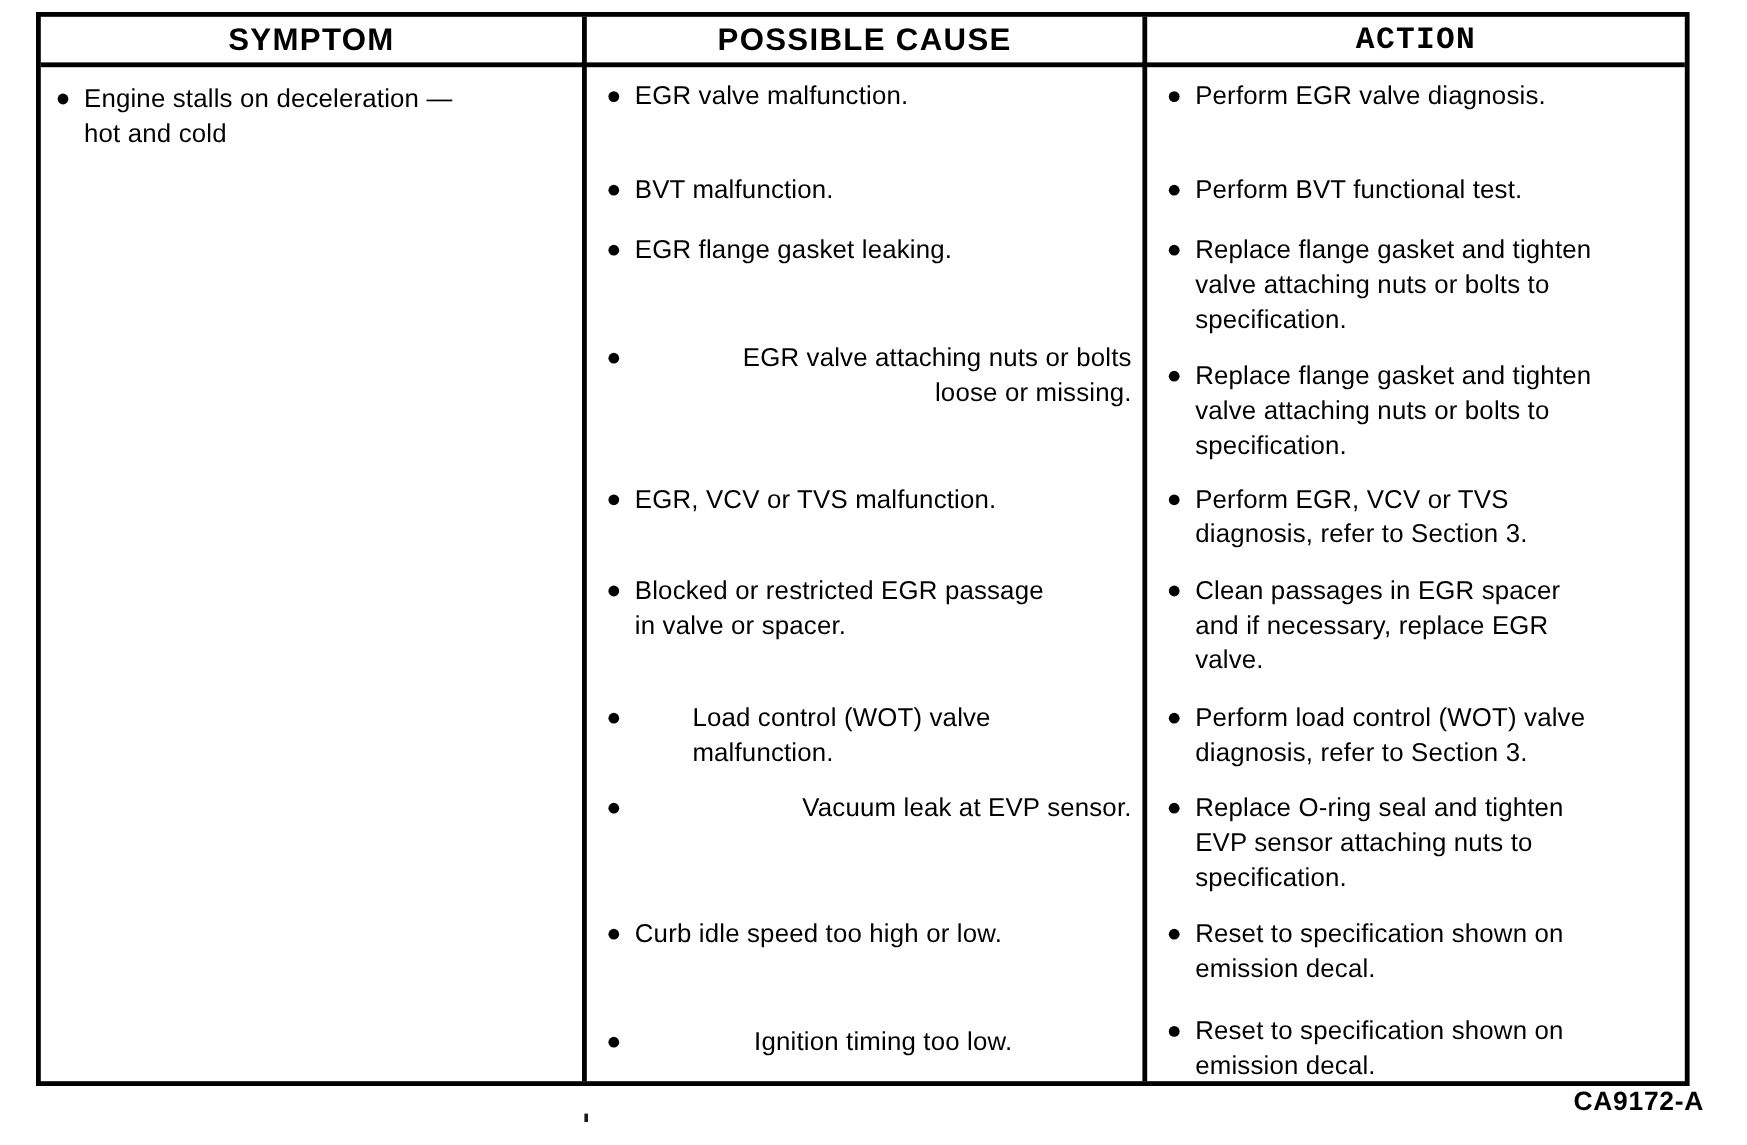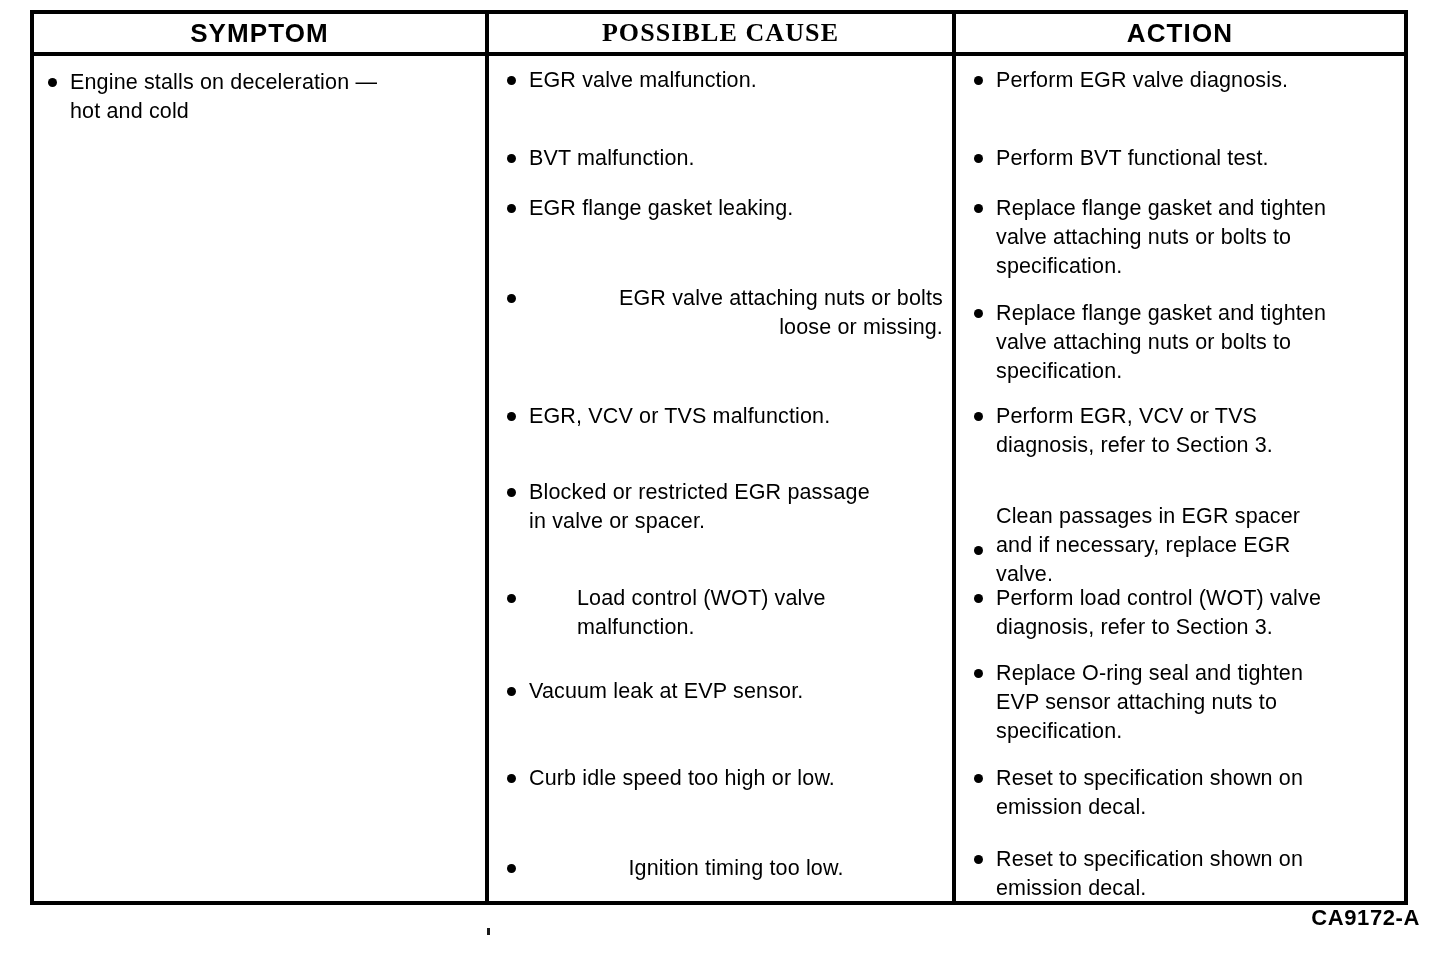--- a/index.html
+++ b/index.html
@@ -49,22 +49,22 @@
     height: 100%;
     display: flex;
     align-items: center;
     justify-content: center;
     font-weight: bold;
     font-size: 26px;
     letter-spacing: 1.1px;
     white-space: nowrap;
   }
   .hdr-symptom { left: 0px;   width: 451px; }
-  .hdr-cause   { left: 455px; width: 463px; font-family: Liberation Serif, serif; }
-  .hdr-action  { left: 922px; width: 448px; }
+  .hdr-cause   { left: 455px; width: 463px; }
+  .hdr-action  { left: 922px; width: 448px; font-family: Liberation Mono, monospace; }
 
   
   .vdiv {
     position: absolute;
     top: 0;
     bottom: 0;
     width: 4px;
     background: #000;
   }
   .vdiv-1 { left: 451px; }
@@ -183,21 +183,21 @@
           <div class="bullet-item" style="top: 422px;">
             <span class="bullet-dot"></span>
             <span class="bullet-text">Blocked or restricted EGR passage
 in valve or spacer.</span>
           </div>
           <div class="bullet-item" style="top: 528px; gap: 48px;">
             <span class="bullet-dot"></span>
             <span class="bullet-text">Load control (WOT) valve
 malfunction.</span>
           </div>
-          <div class="bullet-item" style="top: 621px;">
+          <div class="bullet-item" style="top: 603px; text-align: right;">
             <span class="bullet-dot"></span>
             <span class="bullet-text">Vacuum leak at EVP sensor.</span>
           </div>
           <div class="bullet-item" style="top: 708px;">
             <span class="bullet-dot"></span>
             <span class="bullet-text">Curb idle speed too high or low.</span>
           </div>
           <div class="bullet-item" style="top: 798px; text-align: center;">
             <span class="bullet-dot"></span>
             <span class="bullet-text">Ignition timing too low.</span>
@@ -222,21 +222,21 @@
             <span class="bullet-dot"></span>
             <span class="bullet-text">Replace flange gasket and tighten
 valve attaching nuts or bolts to
 specification.</span>
           </div>
           <div class="bullet-item" style="top: 346px;">
             <span class="bullet-dot"></span>
             <span class="bullet-text">Perform EGR, VCV or TVS
 diagnosis, refer to Section 3.</span>
           </div>
-          <div class="bullet-item" style="top: 446px; align-items: center;">
+          <div class="bullet-item" style="top: 422px;">
             <span class="bullet-dot"></span>
             <span class="bullet-text">Clean passages in EGR spacer
 and if necessary, replace EGR
 valve.</span>
           </div>
           <div class="bullet-item" style="top: 528px;">
             <span class="bullet-dot"></span>
             <span class="bullet-text">Perform load control (WOT) valve
 diagnosis, refer to Section 3.</span>
           </div>

